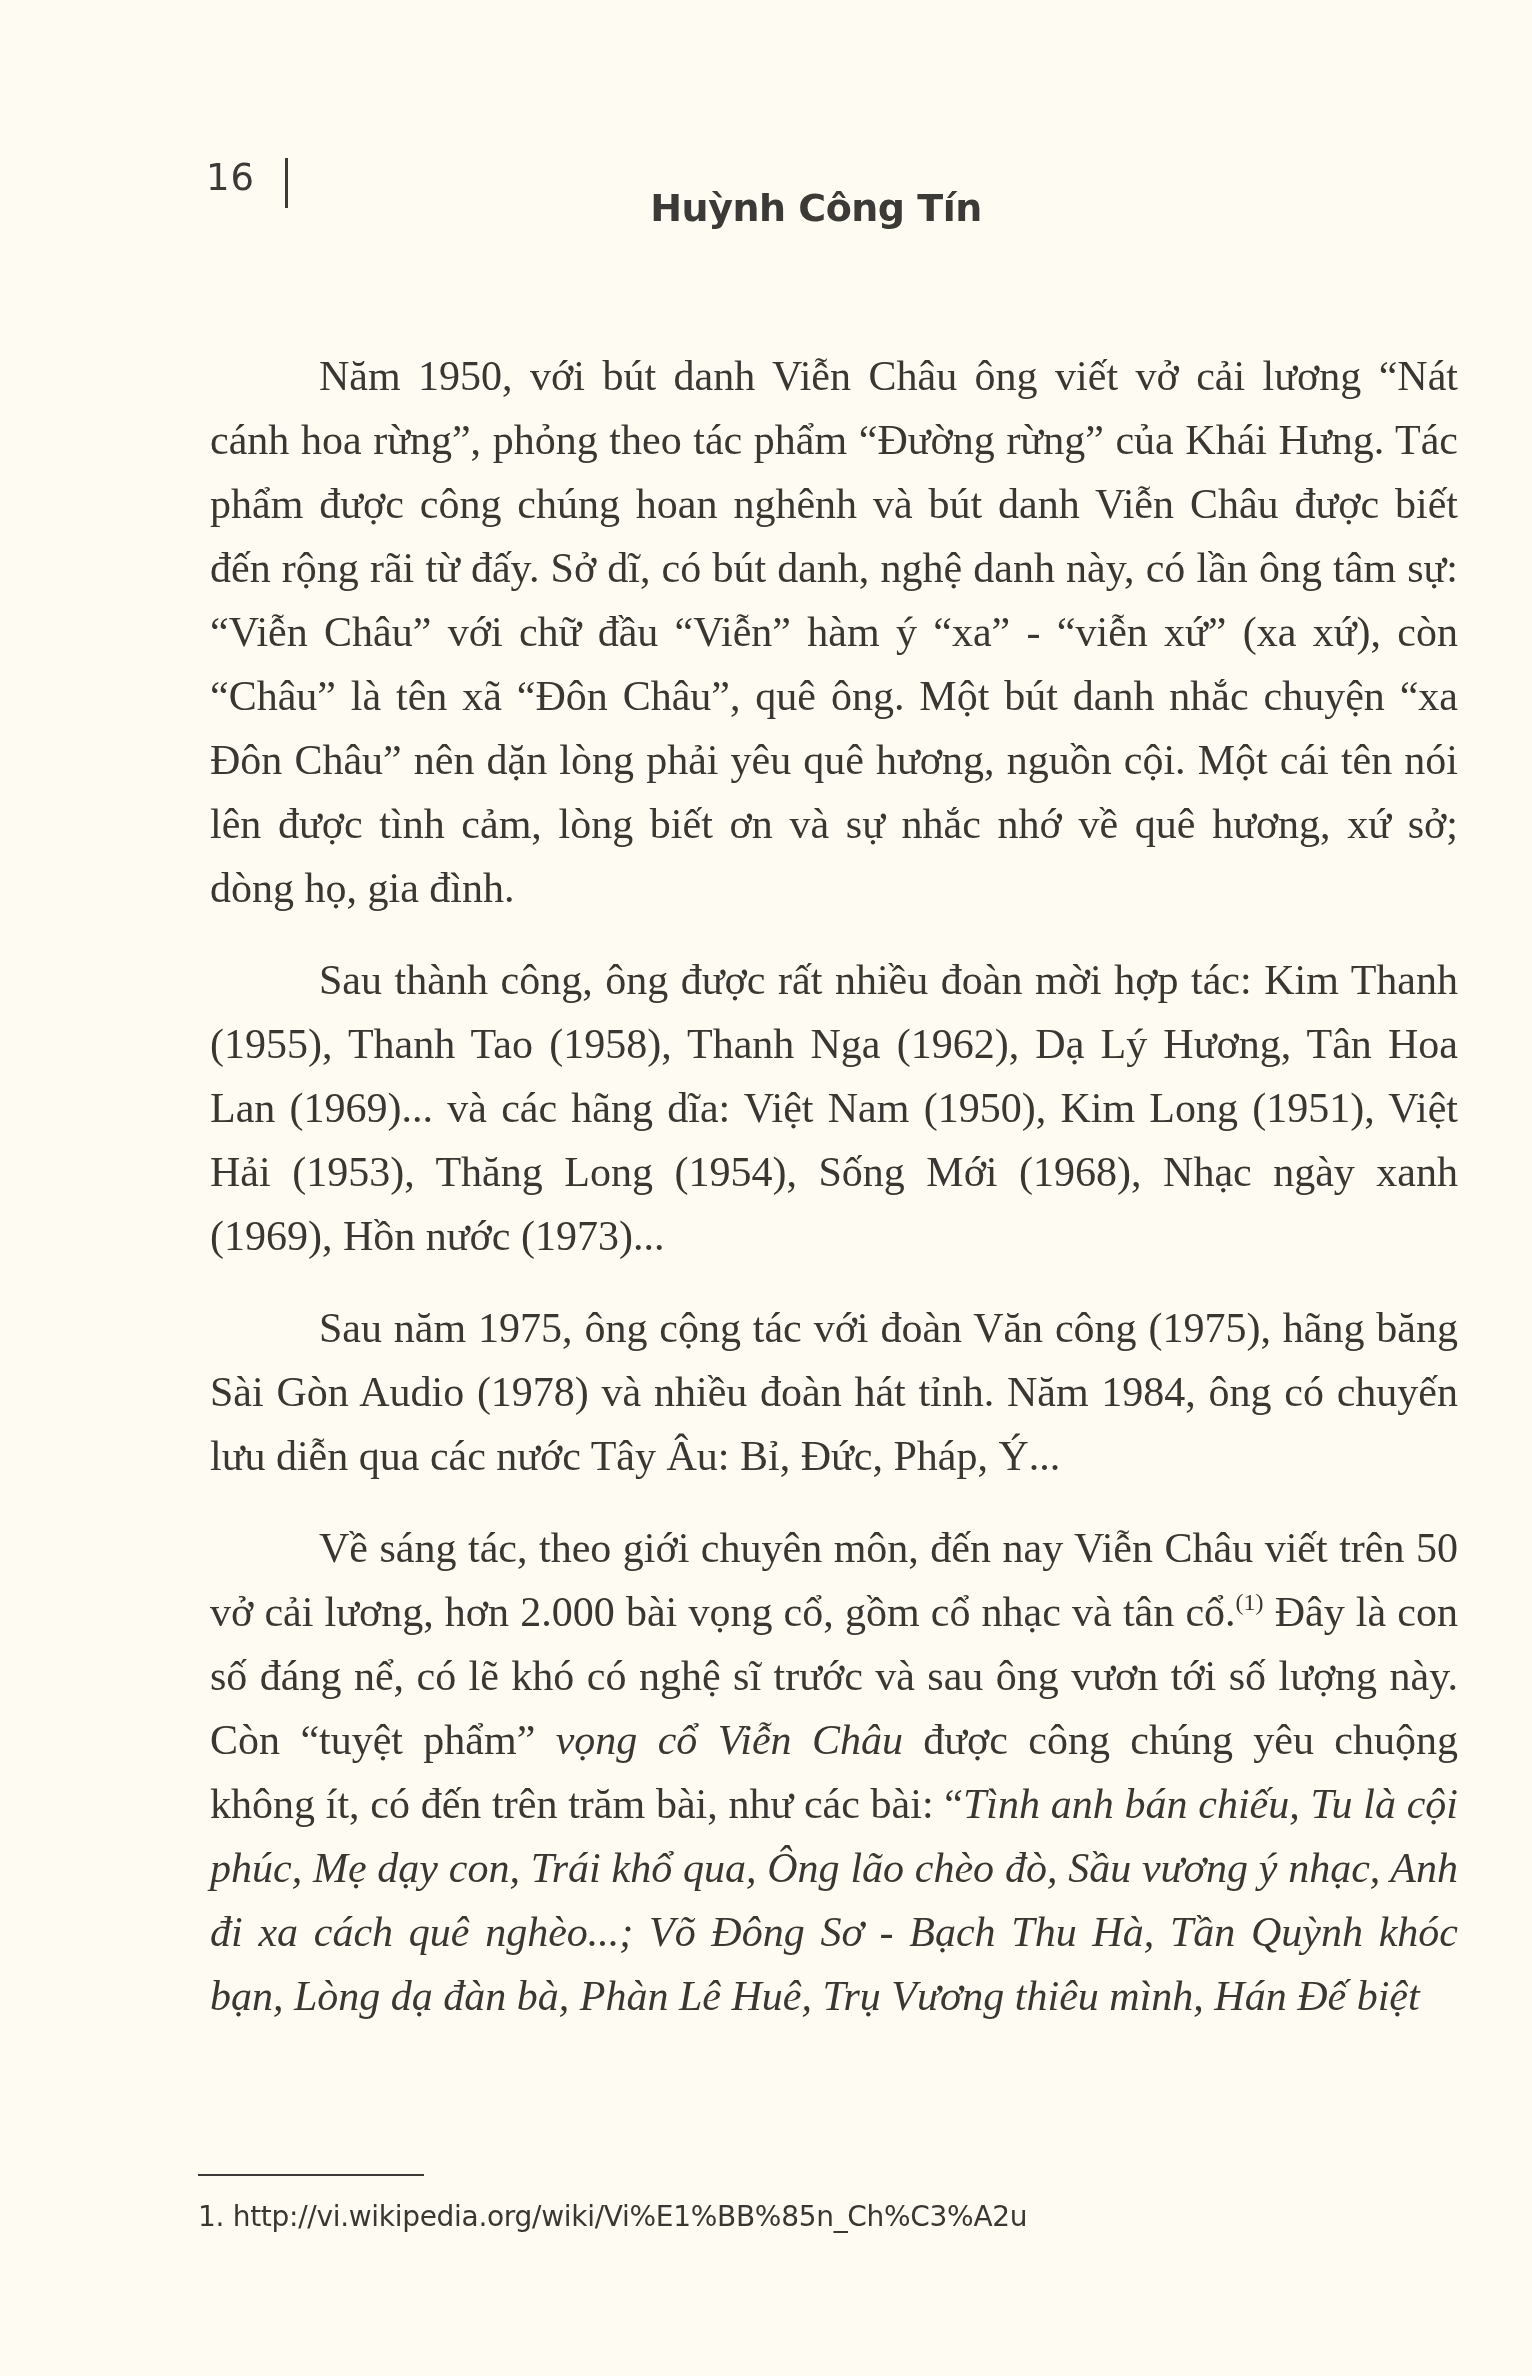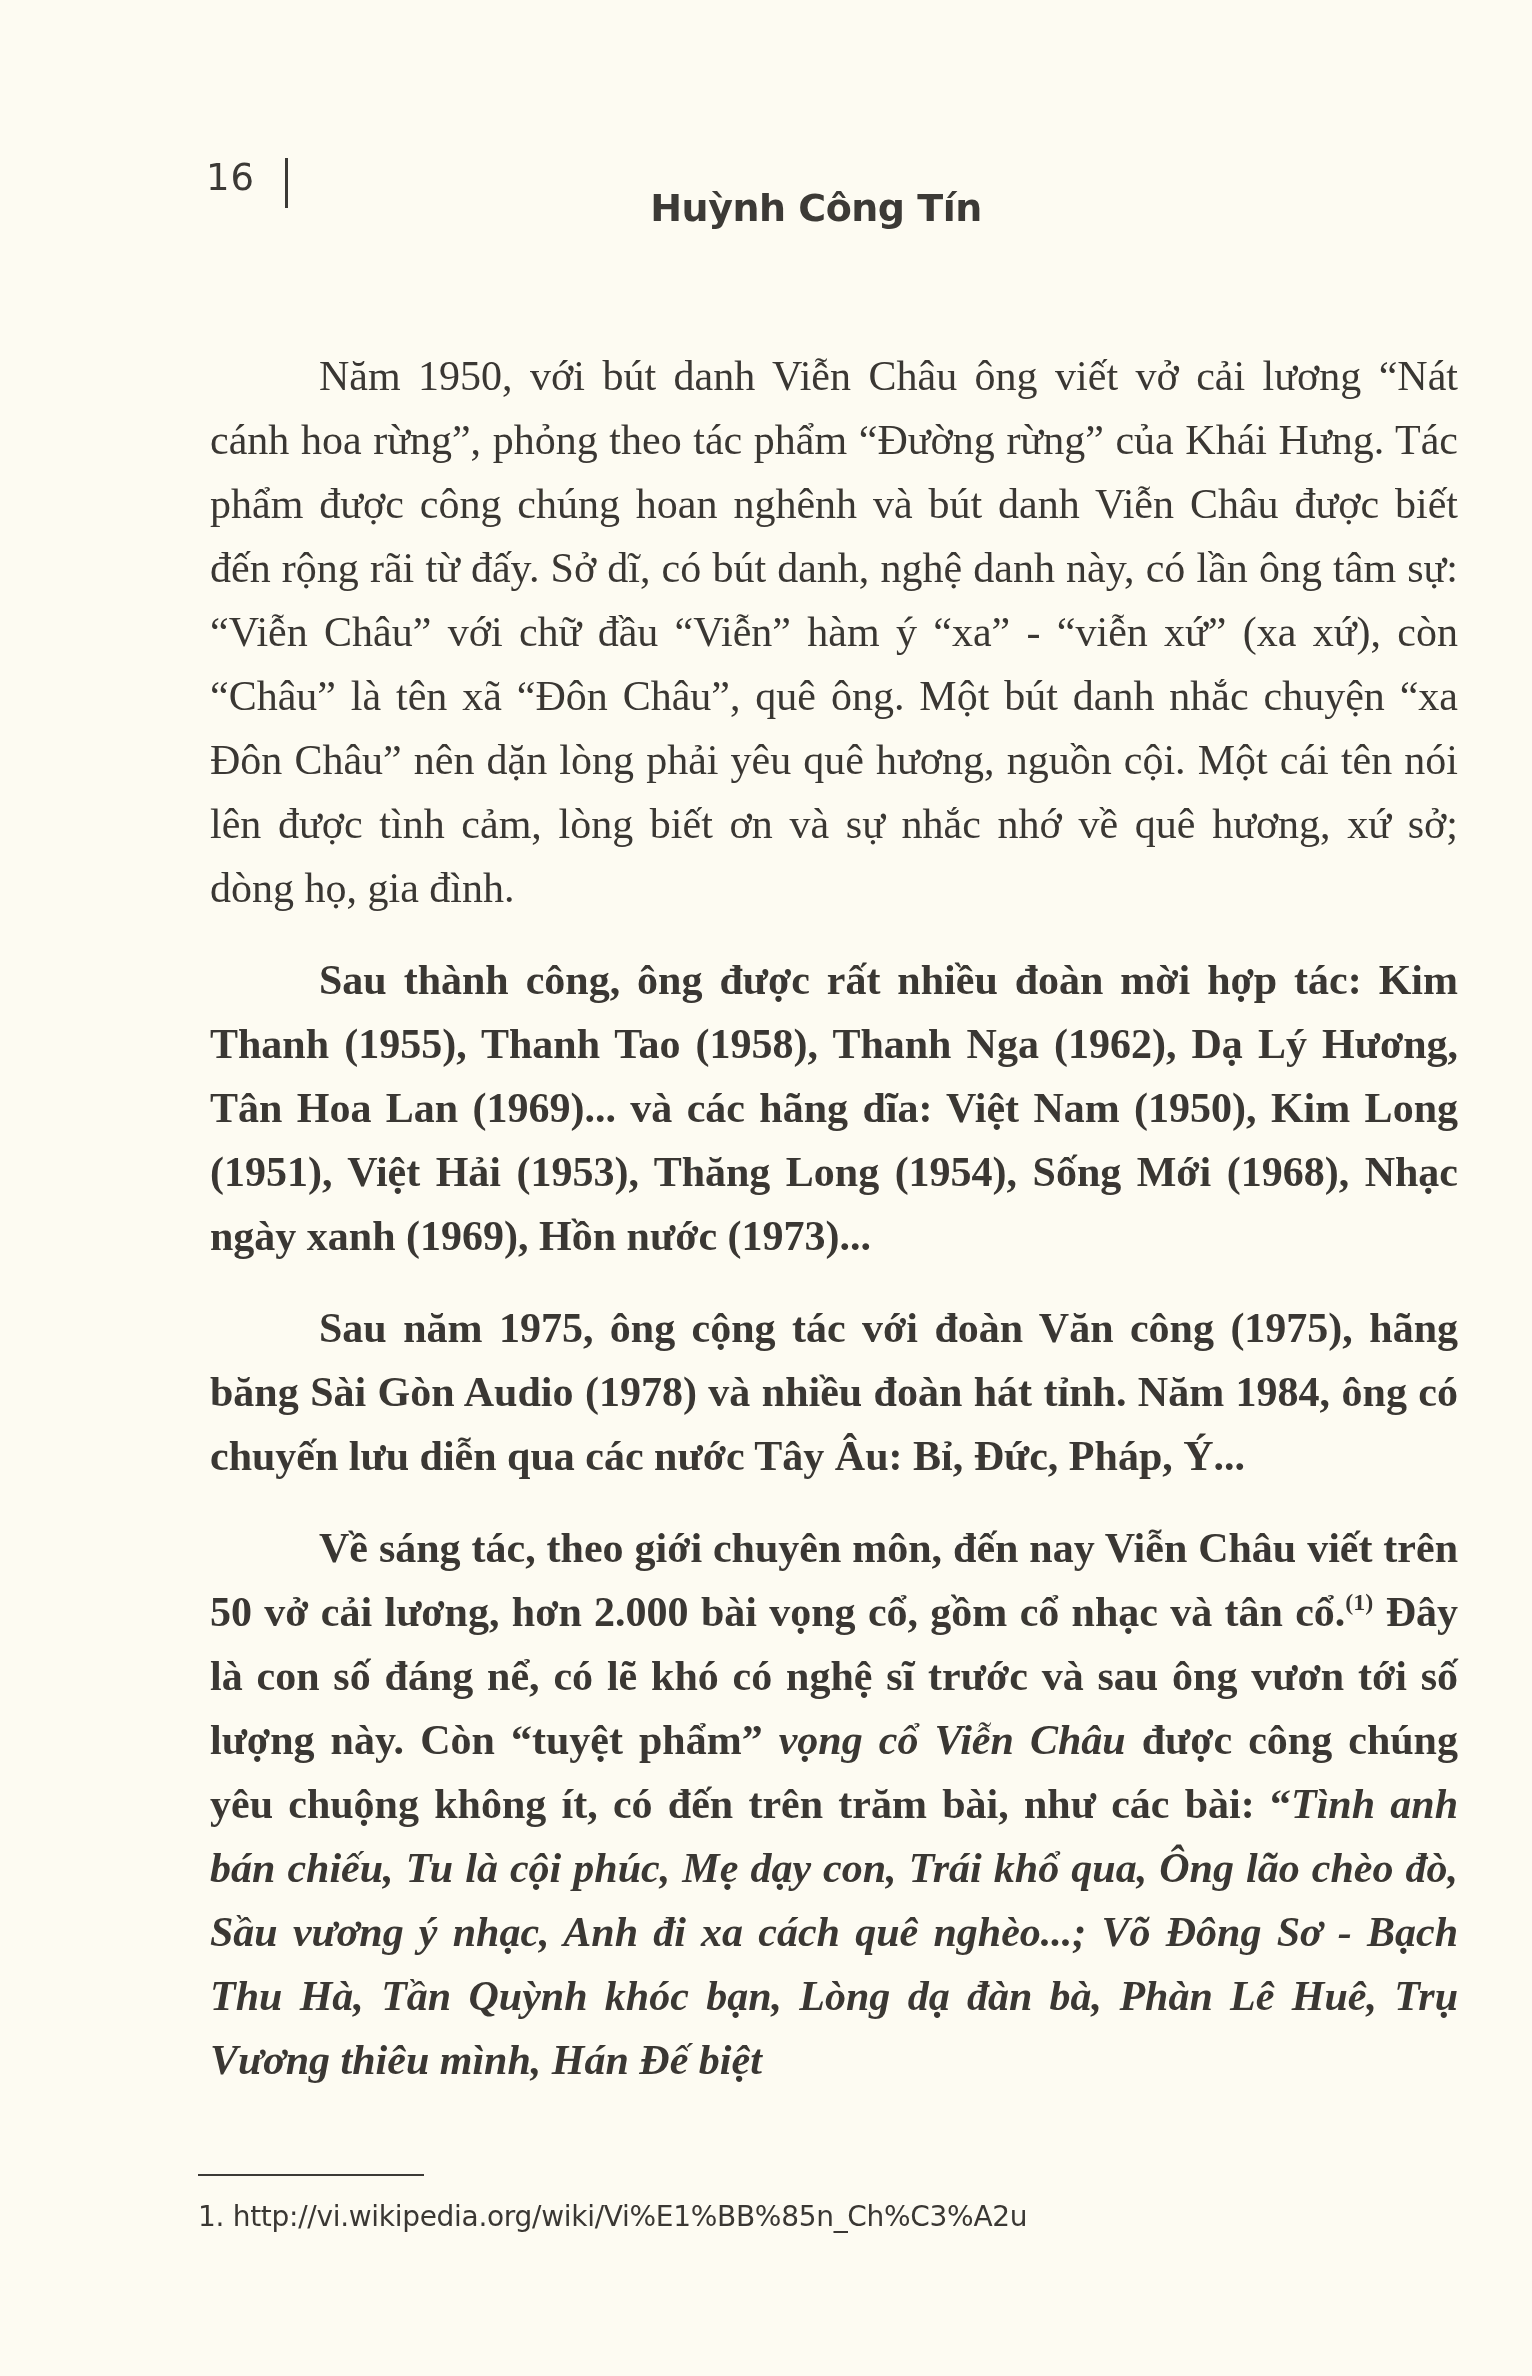--- a/index.html
+++ b/index.html
@@ -26,21 +26,21 @@
     font-family: "DejaVu Sans", sans-serif; font-weight: bold; font-size: 38px; color: #3c3a36;
     letter-spacing: -0.5px;
     margin-top: 32px;
   }
   .body-text {
     position: absolute; left: 198px; top: 332px; width: 1272px;
     font-family: "Liberation Serif", serif; font-size: 42px; line-height: 64px;
     text-align: justify; color: #3a3733;
   }
   .para { margin: 12px; text-indent: 109px; }
-  .para + .para { margin-top: 28px; font-weight: bold; }
+  .para + .para { margin-top: 28px; }
   .para em { font-style: italic; }
   sup.fnref { font-size: 24px; vertical-align: 16px; line-height: 0; }
   .fn-rule {
     position: absolute; left: 198px; top: 2174px; width: 226px; height: 2px; background: #3c3a36;
   }
   .footnote {
     position: absolute; left: 198px; top: 2200px;
     font-family: "DejaVu Sans", sans-serif; font-size: 28px; color: #3a3733;
     letter-spacing: -0.3px;
   }

